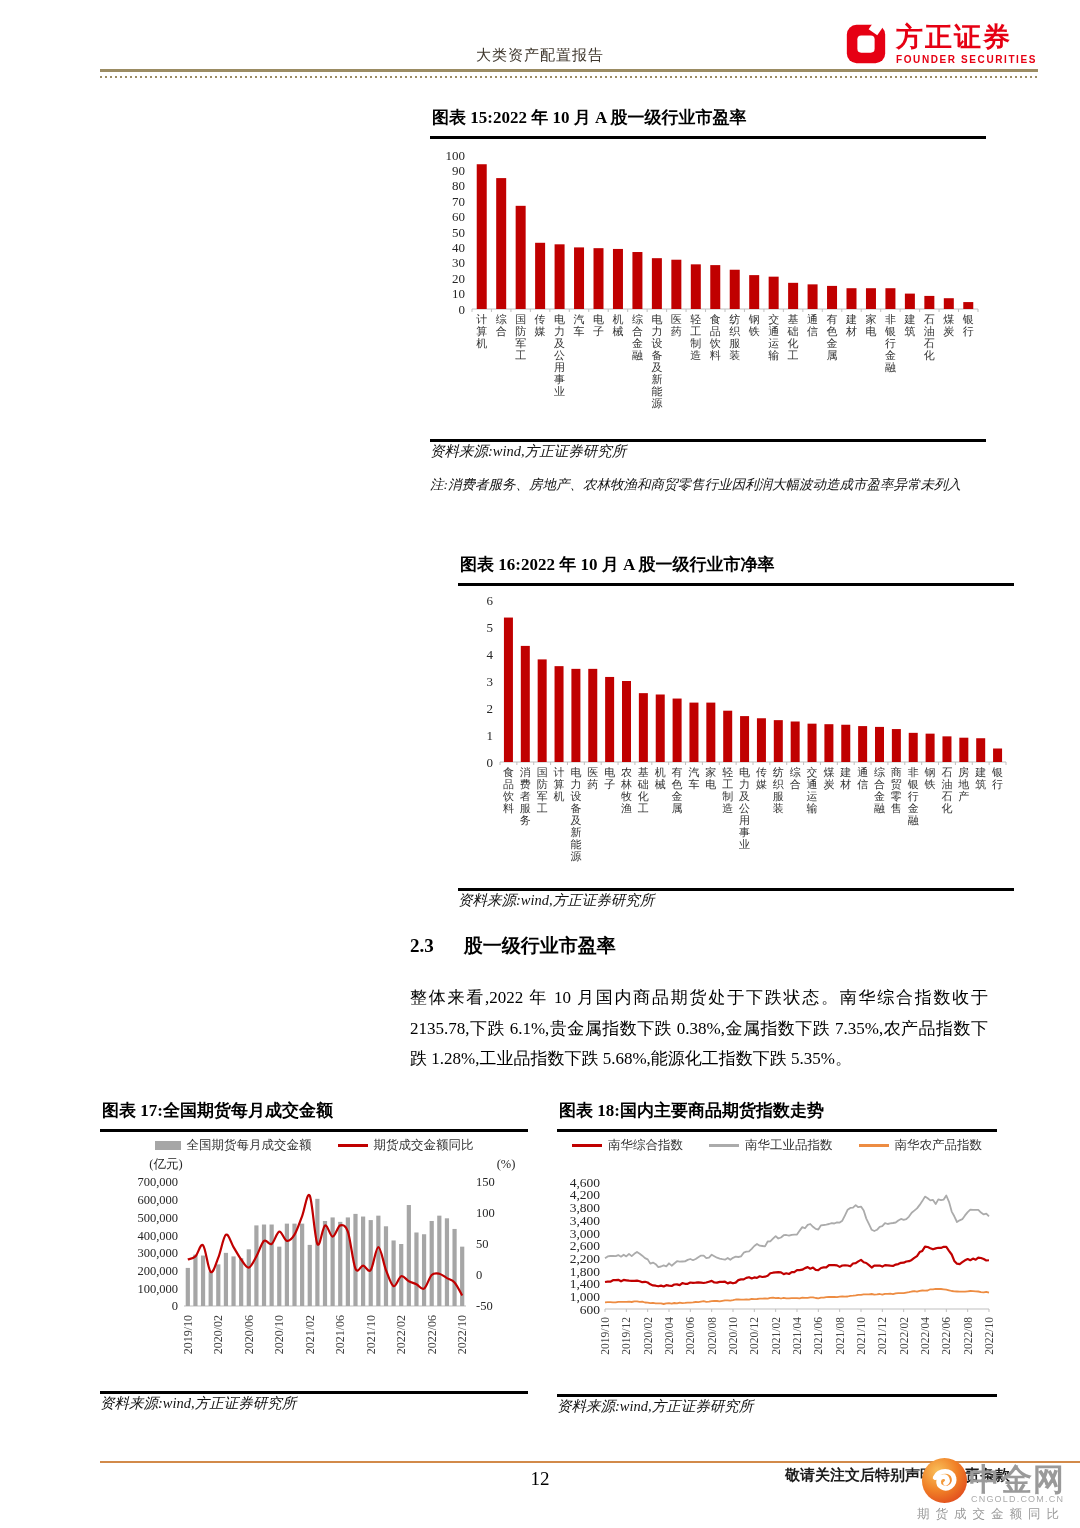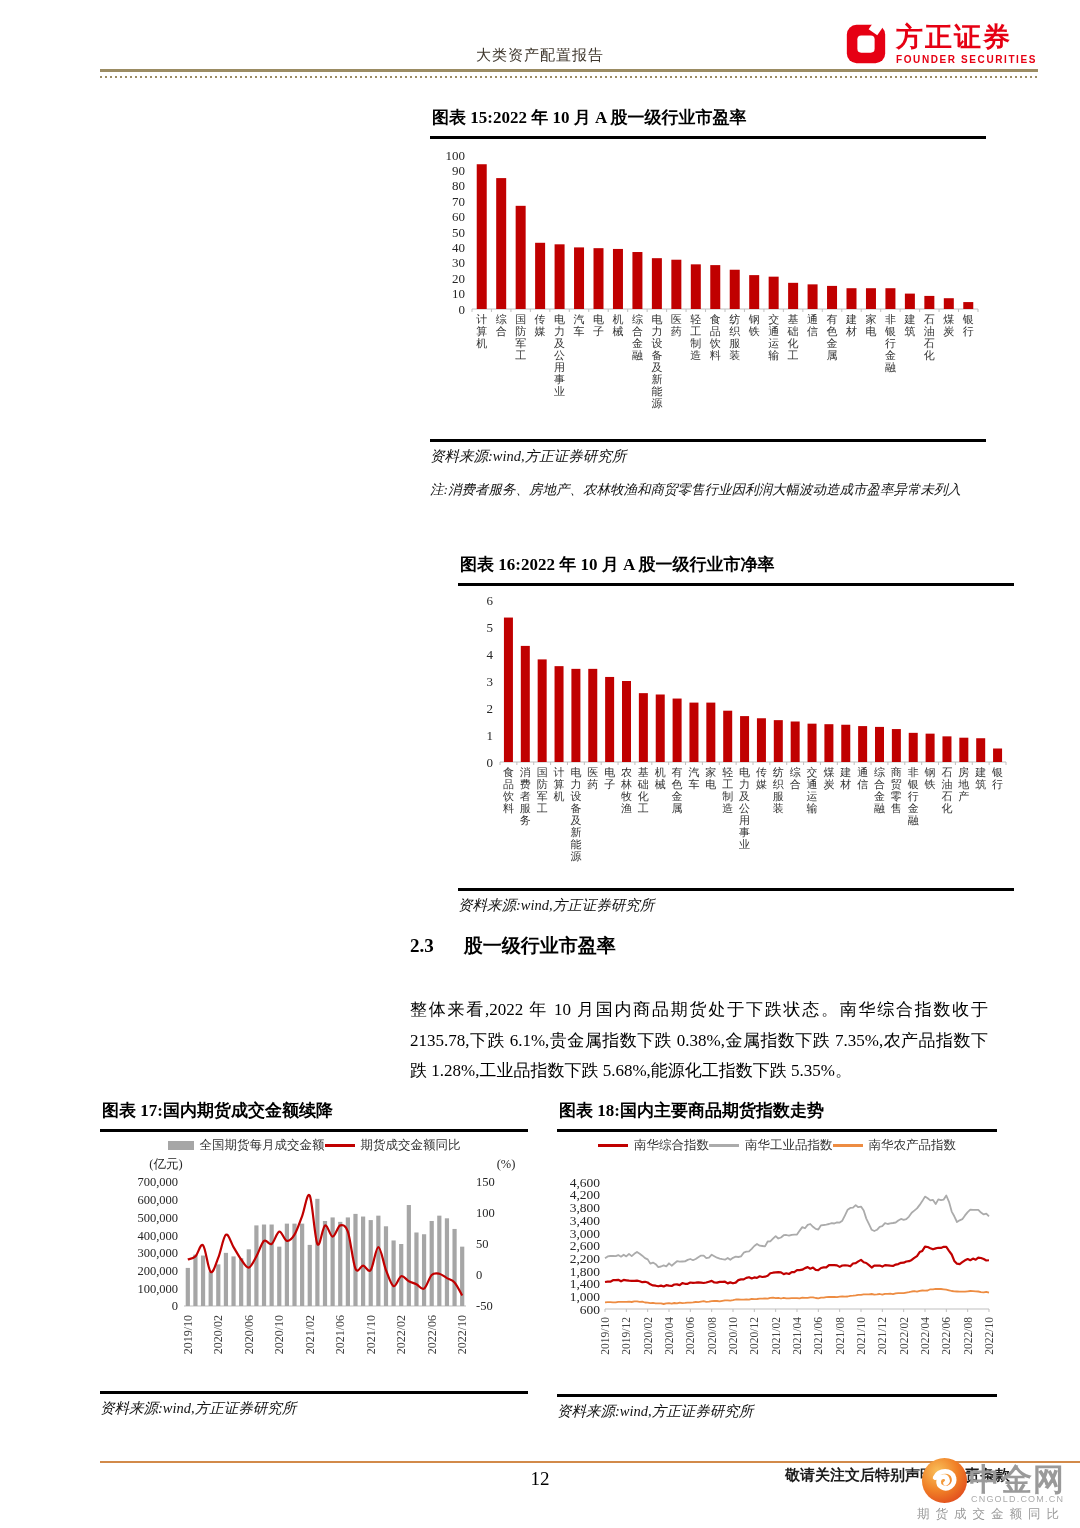--- a/index.html
+++ b/index.html
@@ -15,35 +15,35 @@
   .logo-txt{display:flex;flex-direction:column;line-height:1;}
   .logo-cn{font-size:27px;font-weight:bold;color:#e60013;font-family:"Liberation Sans",sans-serif;letter-spacing:2px;}
   .logo-en{font-size:10px;font-weight:bold;color:#e60013;font-family:"Liberation Sans",sans-serif;letter-spacing:1.6px;margin-top:4px;}
   
   .fig{position:absolute;}
   .fig15{left:430px;top:104px;width:556px;}
   .fig16{left:430px;top:551px;width:556px;margin-left:28px;}
   .fig17{left:100px;top:1097px;width:428px;}
   .fig18{left:557px;top:1097px;width:440px;}
   .fig-title{font-size:17px;font-weight:bold;padding:2px 0 7px 2px;border-bottom:3px solid #000;}
-  .fig-source{border-top:3px solid #000;padding-top:5px;font-style:italic;font-size:14.5px;color:#111;}
+  .fig-source{border-top:3px solid #000;font-style:italic;font-size:14.5px;color:#111;}
   .fig-note{font-style:italic;font-size:13.5px;line-height:1.55;margin-top:14px;color:#111;}
   svg.chart{display:block;}
   svg.chart text{font-family:"Liberation Serif",serif;}
   
-  .legend{display:flex;justify-content:center;align-items:center;
+  .legend{display:flex;justify-content:center;align-items:center;gap:26px;
     font-size:12.5px;color:#333;height:22px;margin-top:2px;}
   .legend-item{display:flex;align-items:center;gap:6px;}
   .sw-bar{width:26px;height:9px;display:inline-block;}
   .sw-line{width:30px;height:3px;display:inline-block;}
   
   .section{position:absolute;left:410px;top:933px;width:578px;}
   .section-h{font-size:19px;font-weight:bold;font-family:"Liberation Serif",serif;}
   .section-h .num{margin-right:30px;}
-  .section-p{margin-top:36px;font-size:17px;line-height:1.8;text-align:justify;}
+  .section-p{margin-top:24px;font-size:17px;line-height:1.8;text-align:justify;}
   
   .footer-rule{position:absolute;top:1461px;left:100px;right:0;height:1.5px;background:#d28a4a;}
   .page-num{position:absolute;top:1468px;left:0;right:0;text-align:center;font-size:19px;}
   .disclaimer{position:absolute;top:1466px;right:70px;font-family:"Liberation Sans",sans-serif;
     font-weight:bold;font-size:15px;color:#1b1b1b;z-index:1;}
   
   .watermark{position:absolute;left:903px;top:1455px;width:177px;height:70px;z-index:5;}
   .wm-logo{position:absolute;left:18px;top:2px;width:47px;height:47px;}
   .wm-name{position:absolute;left:66px;top:4px;font-size:31px;color:#9a9a9a;letter-spacing:1px;
     font-family:"Liberation Sans",sans-serif;font-weight:bold;}
@@ -275,21 +275,21 @@
 </div>
 
 <div class="section">
   <div class="section-h">
     <span class="num">2.3</span><span>股一级行业市盈率</span>
   </div>
   <div class="section-p">整体来看,2022 年 10 月国内商品期货处于下跌状态。南华综合指数收于 2135.78,下跌 6.1%,贵金属指数下跌 0.38%,金属指数下跌 7.35%,农产品指数下跌 1.28%,工业品指数下跌 5.68%,能源化工指数下跌 5.35%。</div>
 </div>
 
 <div class="fig fig17">
-  <div class="fig-title">图表 17:国内期货成交金额续降</div>
+  <div class="fig-title">图表 17:全国期货每月成交金额</div>
   <div class="legend">
     <span class="legend-item">
       <span class="sw-bar" style="background: rgb(166, 166, 166);"></span>
       <span>全国期货每月成交金额</span>
     </span>
     <span class="legend-item">
       <span class="sw-line" style="background: rgb(192, 0, 0);"></span>
       <span>期货成交金额同比</span>
     </span>
   </div>

